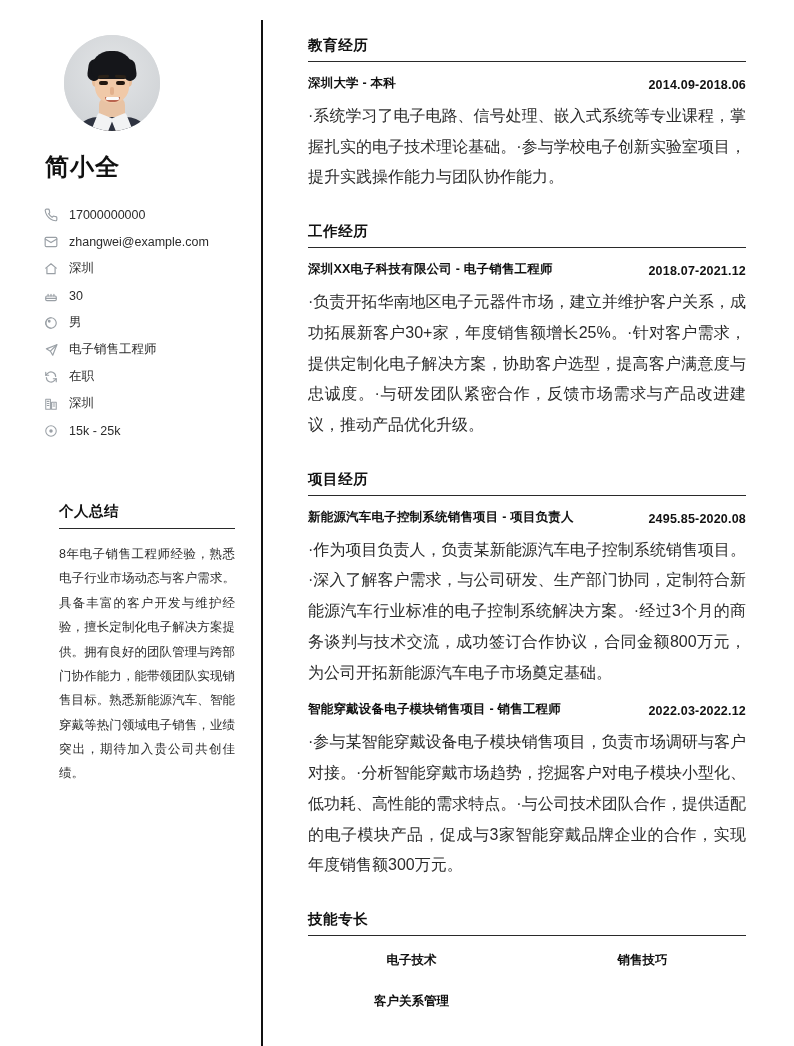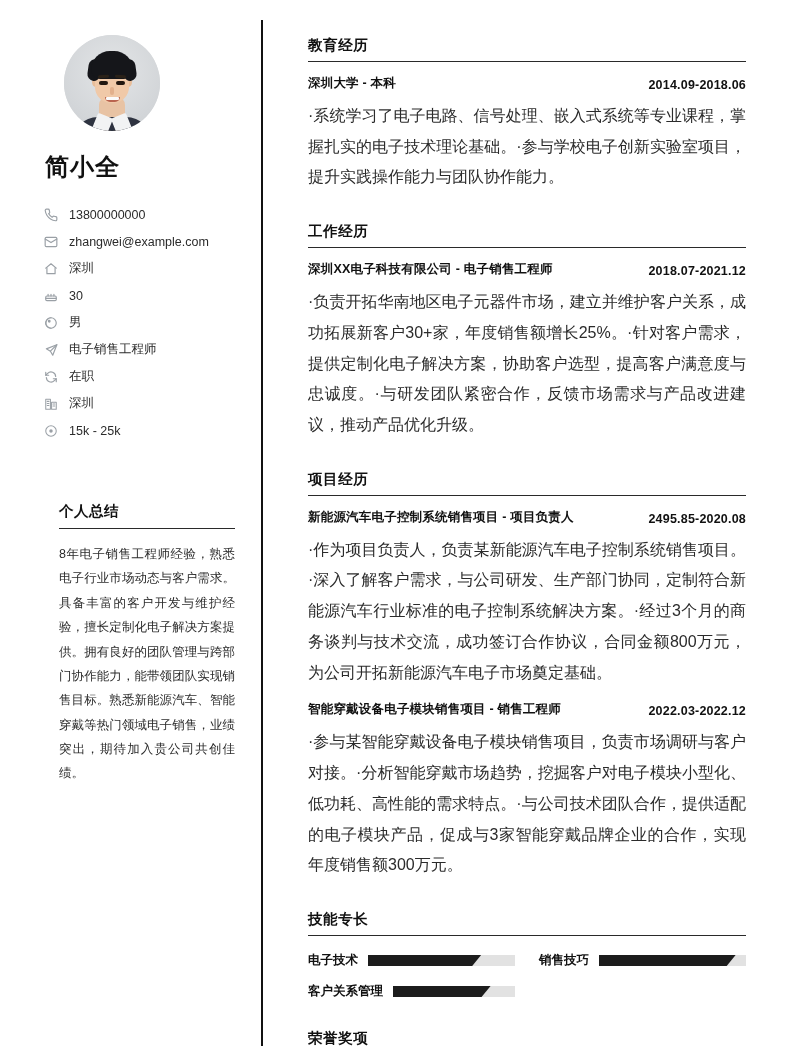--- a/index.html
+++ b/index.html
@@ -161,20 +161,21 @@
     margin-top: 16px;
     display: grid;
     grid-template-columns: 1fr 1fr;
     column-gap: 24px;
     row-gap: 14px;
   }
   .skill {
     display: flex;
     align-items: center;
     gap: 10px;
+    flex-direction: column;
   }
   .skill-name {
     font-size: 12.5px;
     font-weight: 700;
     color: #111111;
     white-space: nowrap;
   }
   .skill-track {
     flex: 1;
     height: 11px;
@@ -248,21 +249,21 @@
     <h1 class="name">简小全</h1>
 
     <div class="contact-list">
 
       <div class="contact-row">
         <span class="ico">
           <svg width="14" height="14" viewBox="0 0 24 24" fill="none" stroke="currentColor" stroke-width="2" stroke-linecap="round" stroke-linejoin="round">
               <path d="M22 16.9v3a2 2 0 0 1-2.2 2 19.8 19.8 0 0 1-8.6-3.1 19.5 19.5 0 0 1-6-6A19.8 19.8 0 0 1 2.1 4.2 2 2 0 0 1 4.1 2h3a2 2 0 0 1 2 1.7c.1 1 .3 1.9.6 2.8a2 2 0 0 1-.4 2.1L8 9.9a16 16 0 0 0 6 6l1.3-1.3a2 2 0 0 1 2.1-.5c.9.3 1.8.5 2.8.6a2 2 0 0 1 1.8 2.1z"></path>
             </svg>
         </span>
-        <span>13800000000</span>
+        <span>17000000000</span>
       </div>
 
       <div class="contact-row">
         <span class="ico">
           <svg width="14" height="14" viewBox="0 0 24 24" fill="none" stroke="currentColor" stroke-width="2" stroke-linecap="round" stroke-linejoin="round">
               <rect x="2" y="4" width="20" height="16" rx="2"></rect>
               <path d="m2 7 10 6 10-6"></path>
             </svg>
         </span>
         <span>zhangwei@example.com</span>

